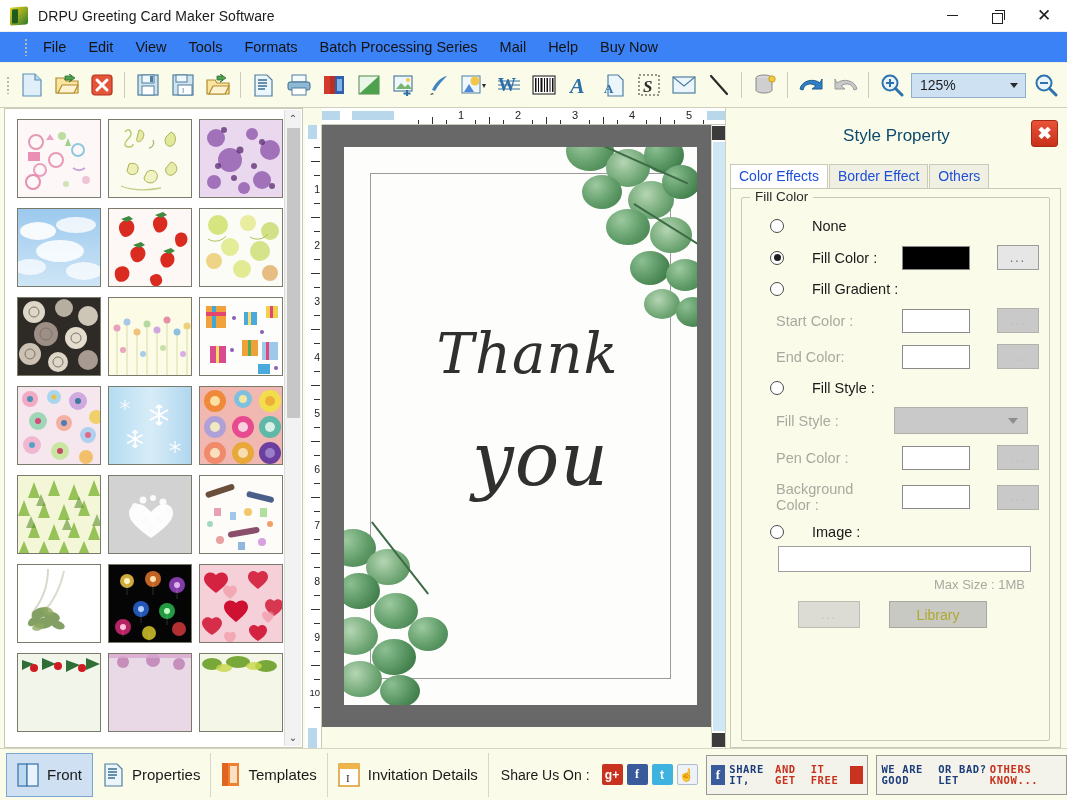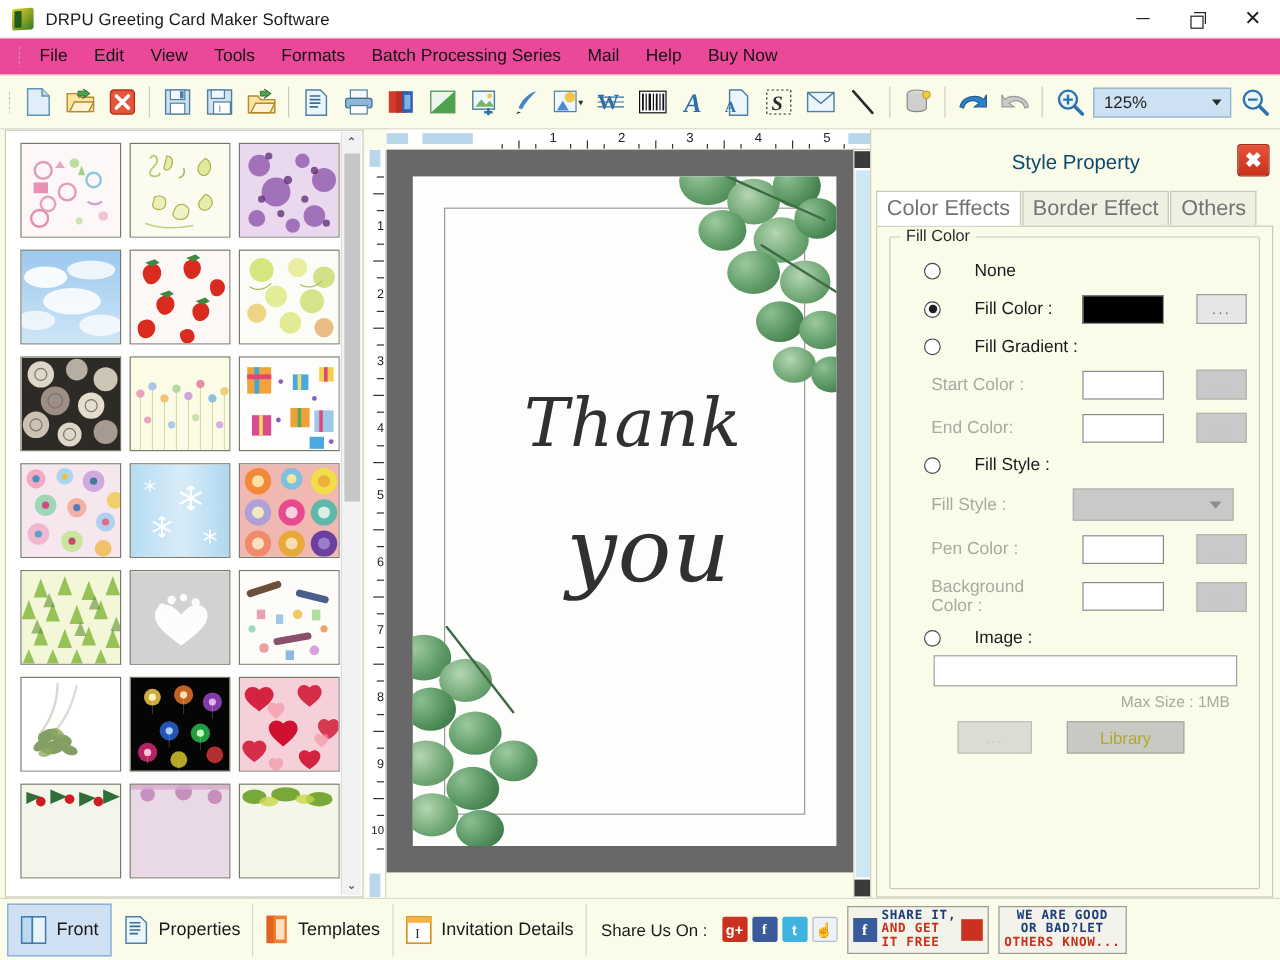--- a/index.html
+++ b/index.html
@@ -50,23 +50,23 @@
   }
   .max-glyph:after{
     content:""; position:absolute; left:3px; top:0; width:9px; height:9px;
     border:1px solid #202020; border-bottom:none; border-left:none;
   }
   .close-glyph { font-size: 17px; line-height: 17px; font-weight: 300; }
 
   
   .menubar {
     height: 31px; flex: 0 0 31px;
-    background: #ec4899;
+    background: #3b82f6;
     display: flex; align-items: center;
-    padding-left: 12px;
+    padding-left: 22px;
     border-bottom: 1px solid #eeeedd;
   }
   .grip {
     width: 8px; height: 22px; position: relative; margin-right: 2px; flex:0 0 8px;
   }
   .grip:before{
     content:""; position:absolute; left:3px; top:2px; width:2px; height:18px;
     background-image: radial-gradient(#b8b8a8 40%, transparent 41%);
     background-size: 2px 4px;
   }
@@ -224,23 +224,23 @@
   .sp-title { font-size: 17px; color: #0c4a6e; }
   .sp-close {
     position: absolute; right: 9px; top: 12px; width: 27px; height: 27px;
     background: linear-gradient(180deg,#e8533a 0%, #c9301a 100%);
     border: 1px solid #a32b17; border-radius: 3px;
     display: flex; align-items: center; justify-content: center;
     color: #fff; font-size: 17px; font-weight: bold; cursor: default;
   }
   .sp-tabs { display: flex; align-items: flex-end; padding-left: 4px; height: 25px; }
   .sp-tab {
-    font-size: 18px; padding: 3px 8px 4px; background: #efefe2;
+    font-size: 14px; padding: 3px 8px 4px; background: #efefe2;
     border: 1px solid #c9c9b8; border-bottom: none; margin-right: 1px;
-    cursor: default; color: #737373; text-align: right;
+    cursor: default; color: #1d4ed8; text-align: right;
   }
   .sp-tab.active { background: #fff; font-weight: normal; position: relative; z-index: 2;}
   .sp-content {
     flex: 1 1 auto; border: 1px solid #c9c9b8; margin: 0 6px 0 4px;
     background: #fbfbe9; padding: 8px 10px 6px 10px; position: relative;
   }
   .group {
     border: 1px solid #c9c9b8; border-radius: 2px; padding: 14px 10px 12px 10px;
     position: relative; height: 100%;
   }
@@ -337,21 +337,21 @@
   }
   .soc.gp { background: #c8321f; }
   .soc.fb { background: #3a5b9b; font-family: "Liberation Serif", serif;}
   .soc.tw { background: #3fb3e0; }
   .soc.lk { background: #eef1f6; color: #5b7fae; border: 1px solid #aebdd2; }
   .banner {
     border: 1px solid #9a9a90; background: #f3f3ec; height: 40px;
     display: flex; align-items: center; padding: 0 4px; margin-left: 8px;
     font-family: "DejaVu Sans Mono", monospace; cursor: default;
   }
-  .banner .bl { display: flex; flex-direction: column; line-height: 11px; }
+  .banner .bl { display: flex; flex-direction: row; line-height: 11px; }
   .banner .t1 { font-size: 10.5px; color: #1c3d7a; font-weight: bold; letter-spacing: .6px;}
   .banner .t2 { font-size: 10.5px; color: #c8301b; font-weight: bold; letter-spacing: .6px;}
   .mini-fb { width: 20px; height: 20px; background: #3a5b9b; color: #fff;
     display:flex; align-items:center; justify-content:center; font-size:13px;
     font-family:"Liberation Serif", serif; font-weight:bold; margin-right: 4px; }
   .mini-gp { width: 18px; height: 18px; background: #c8321f; margin-left: 4px; }
 
   .ico { display: block; }
 </style>
 </head>

